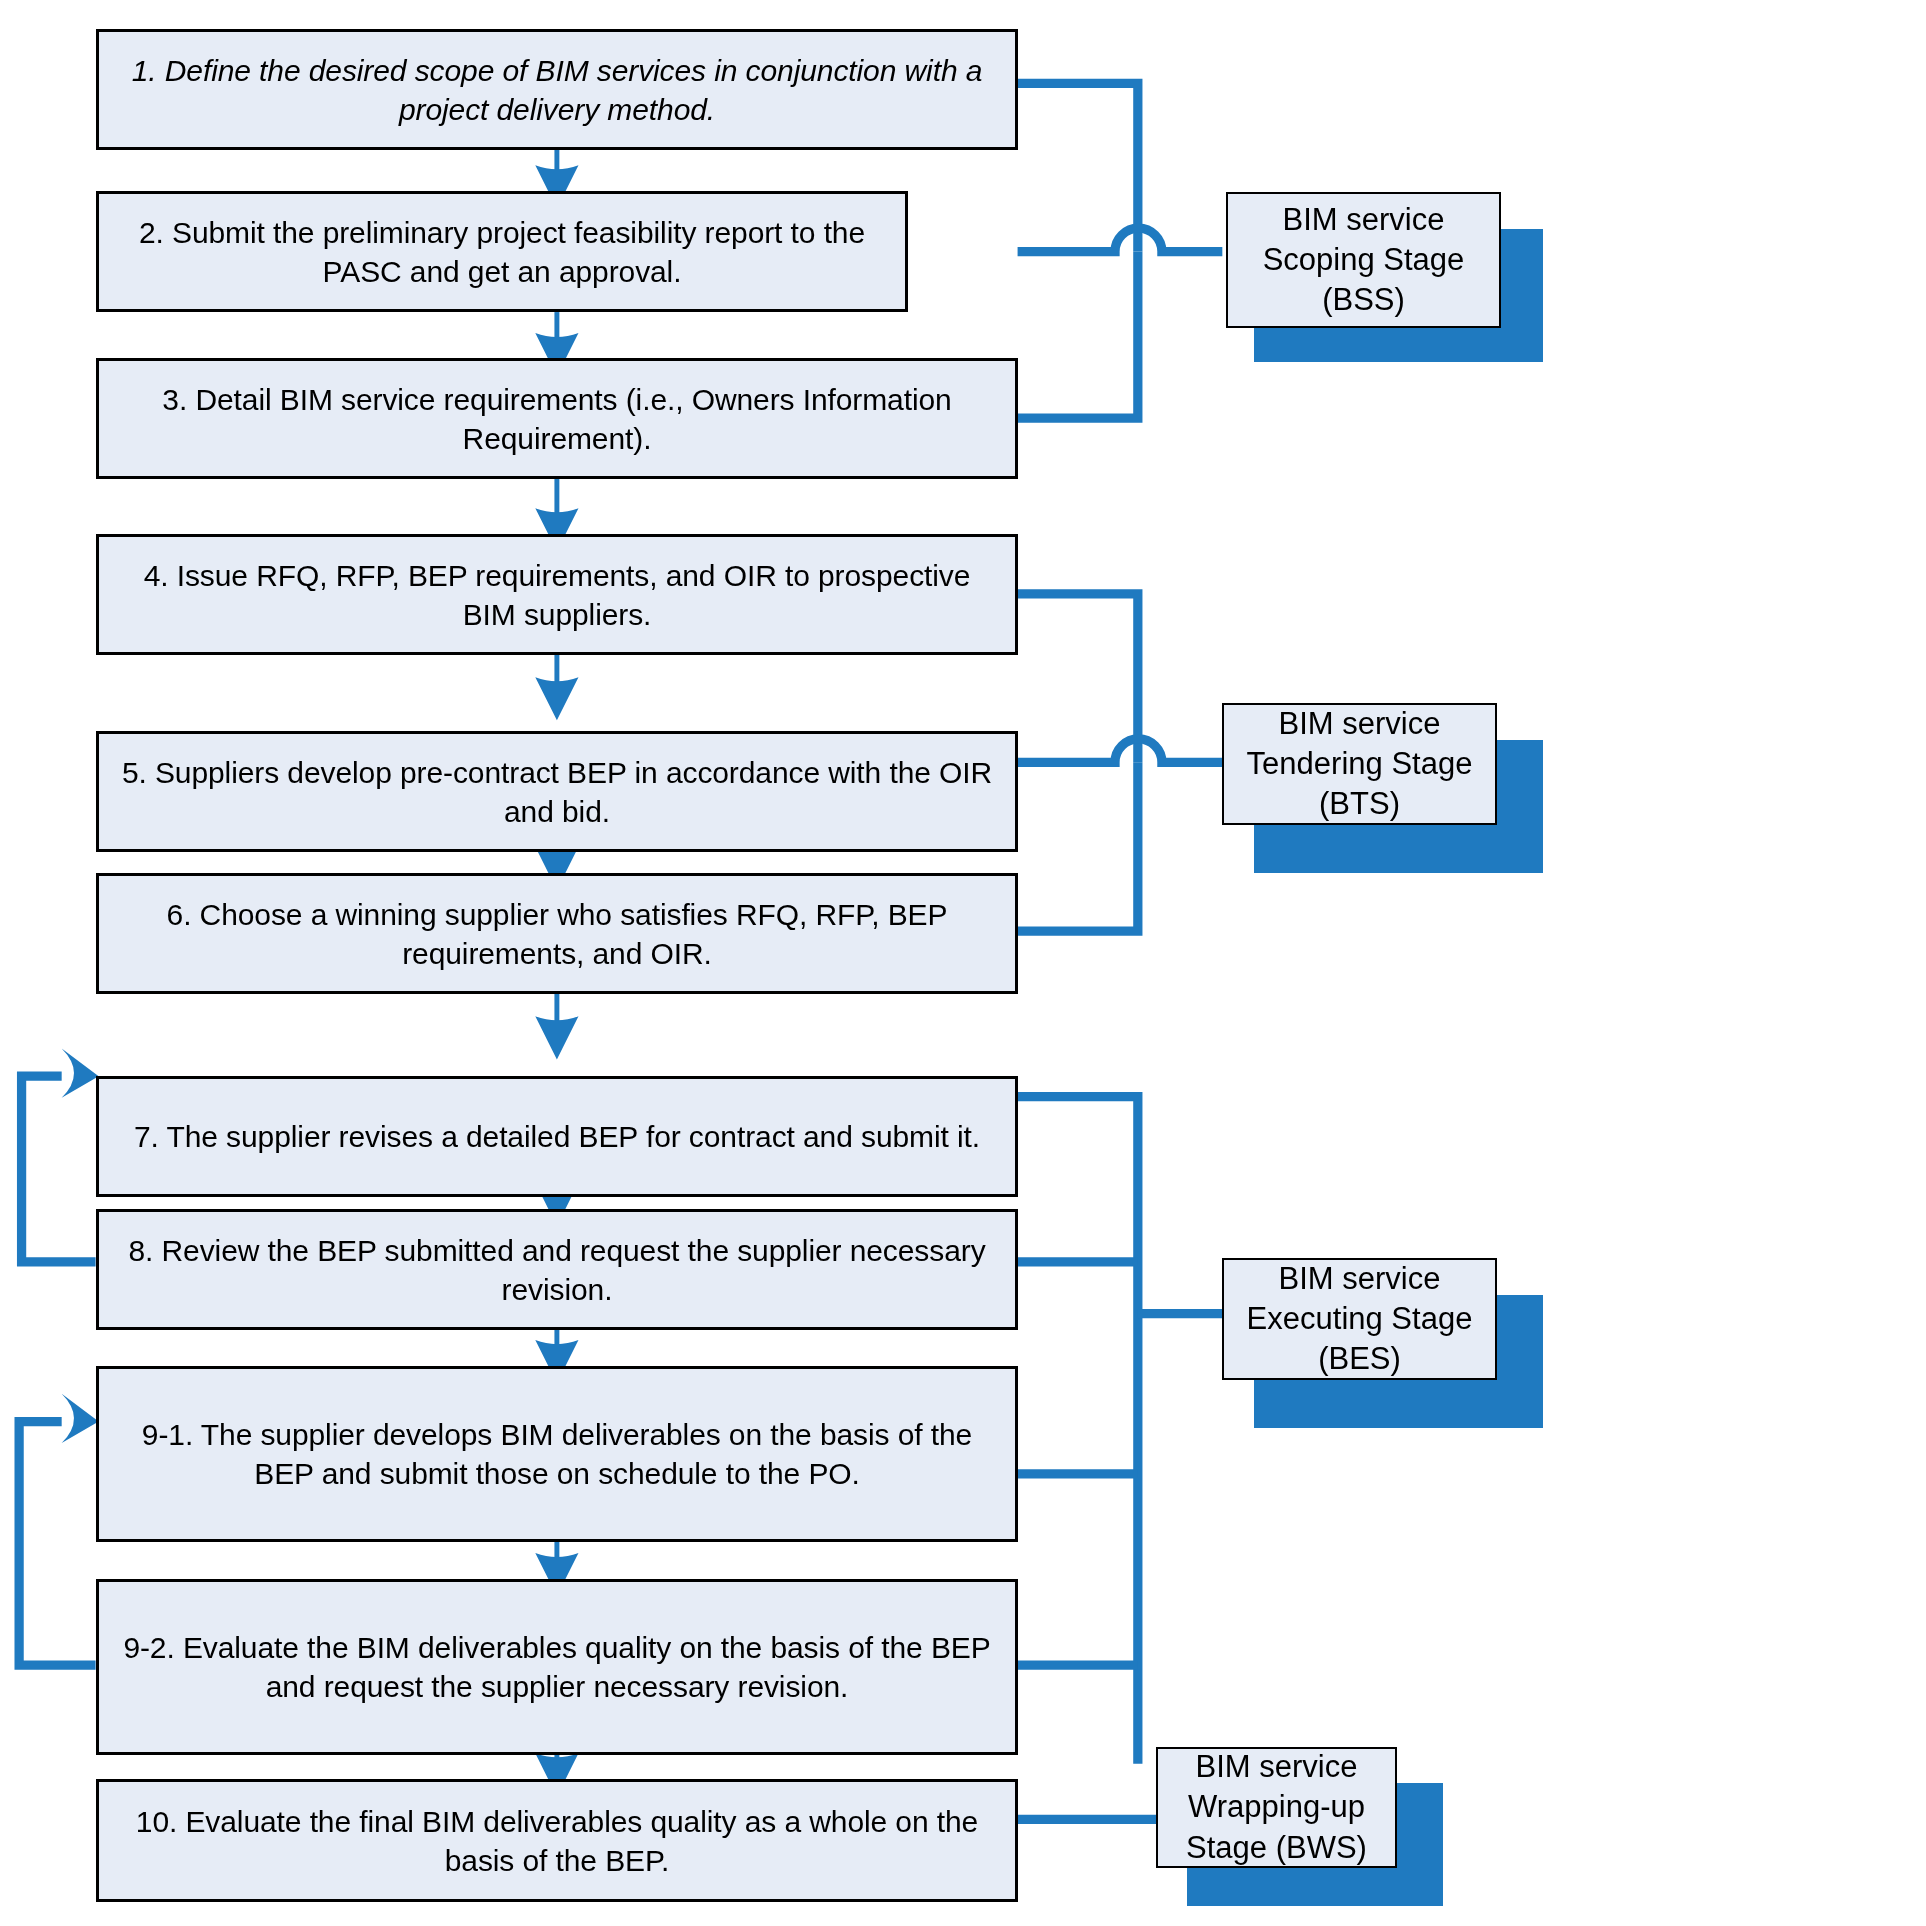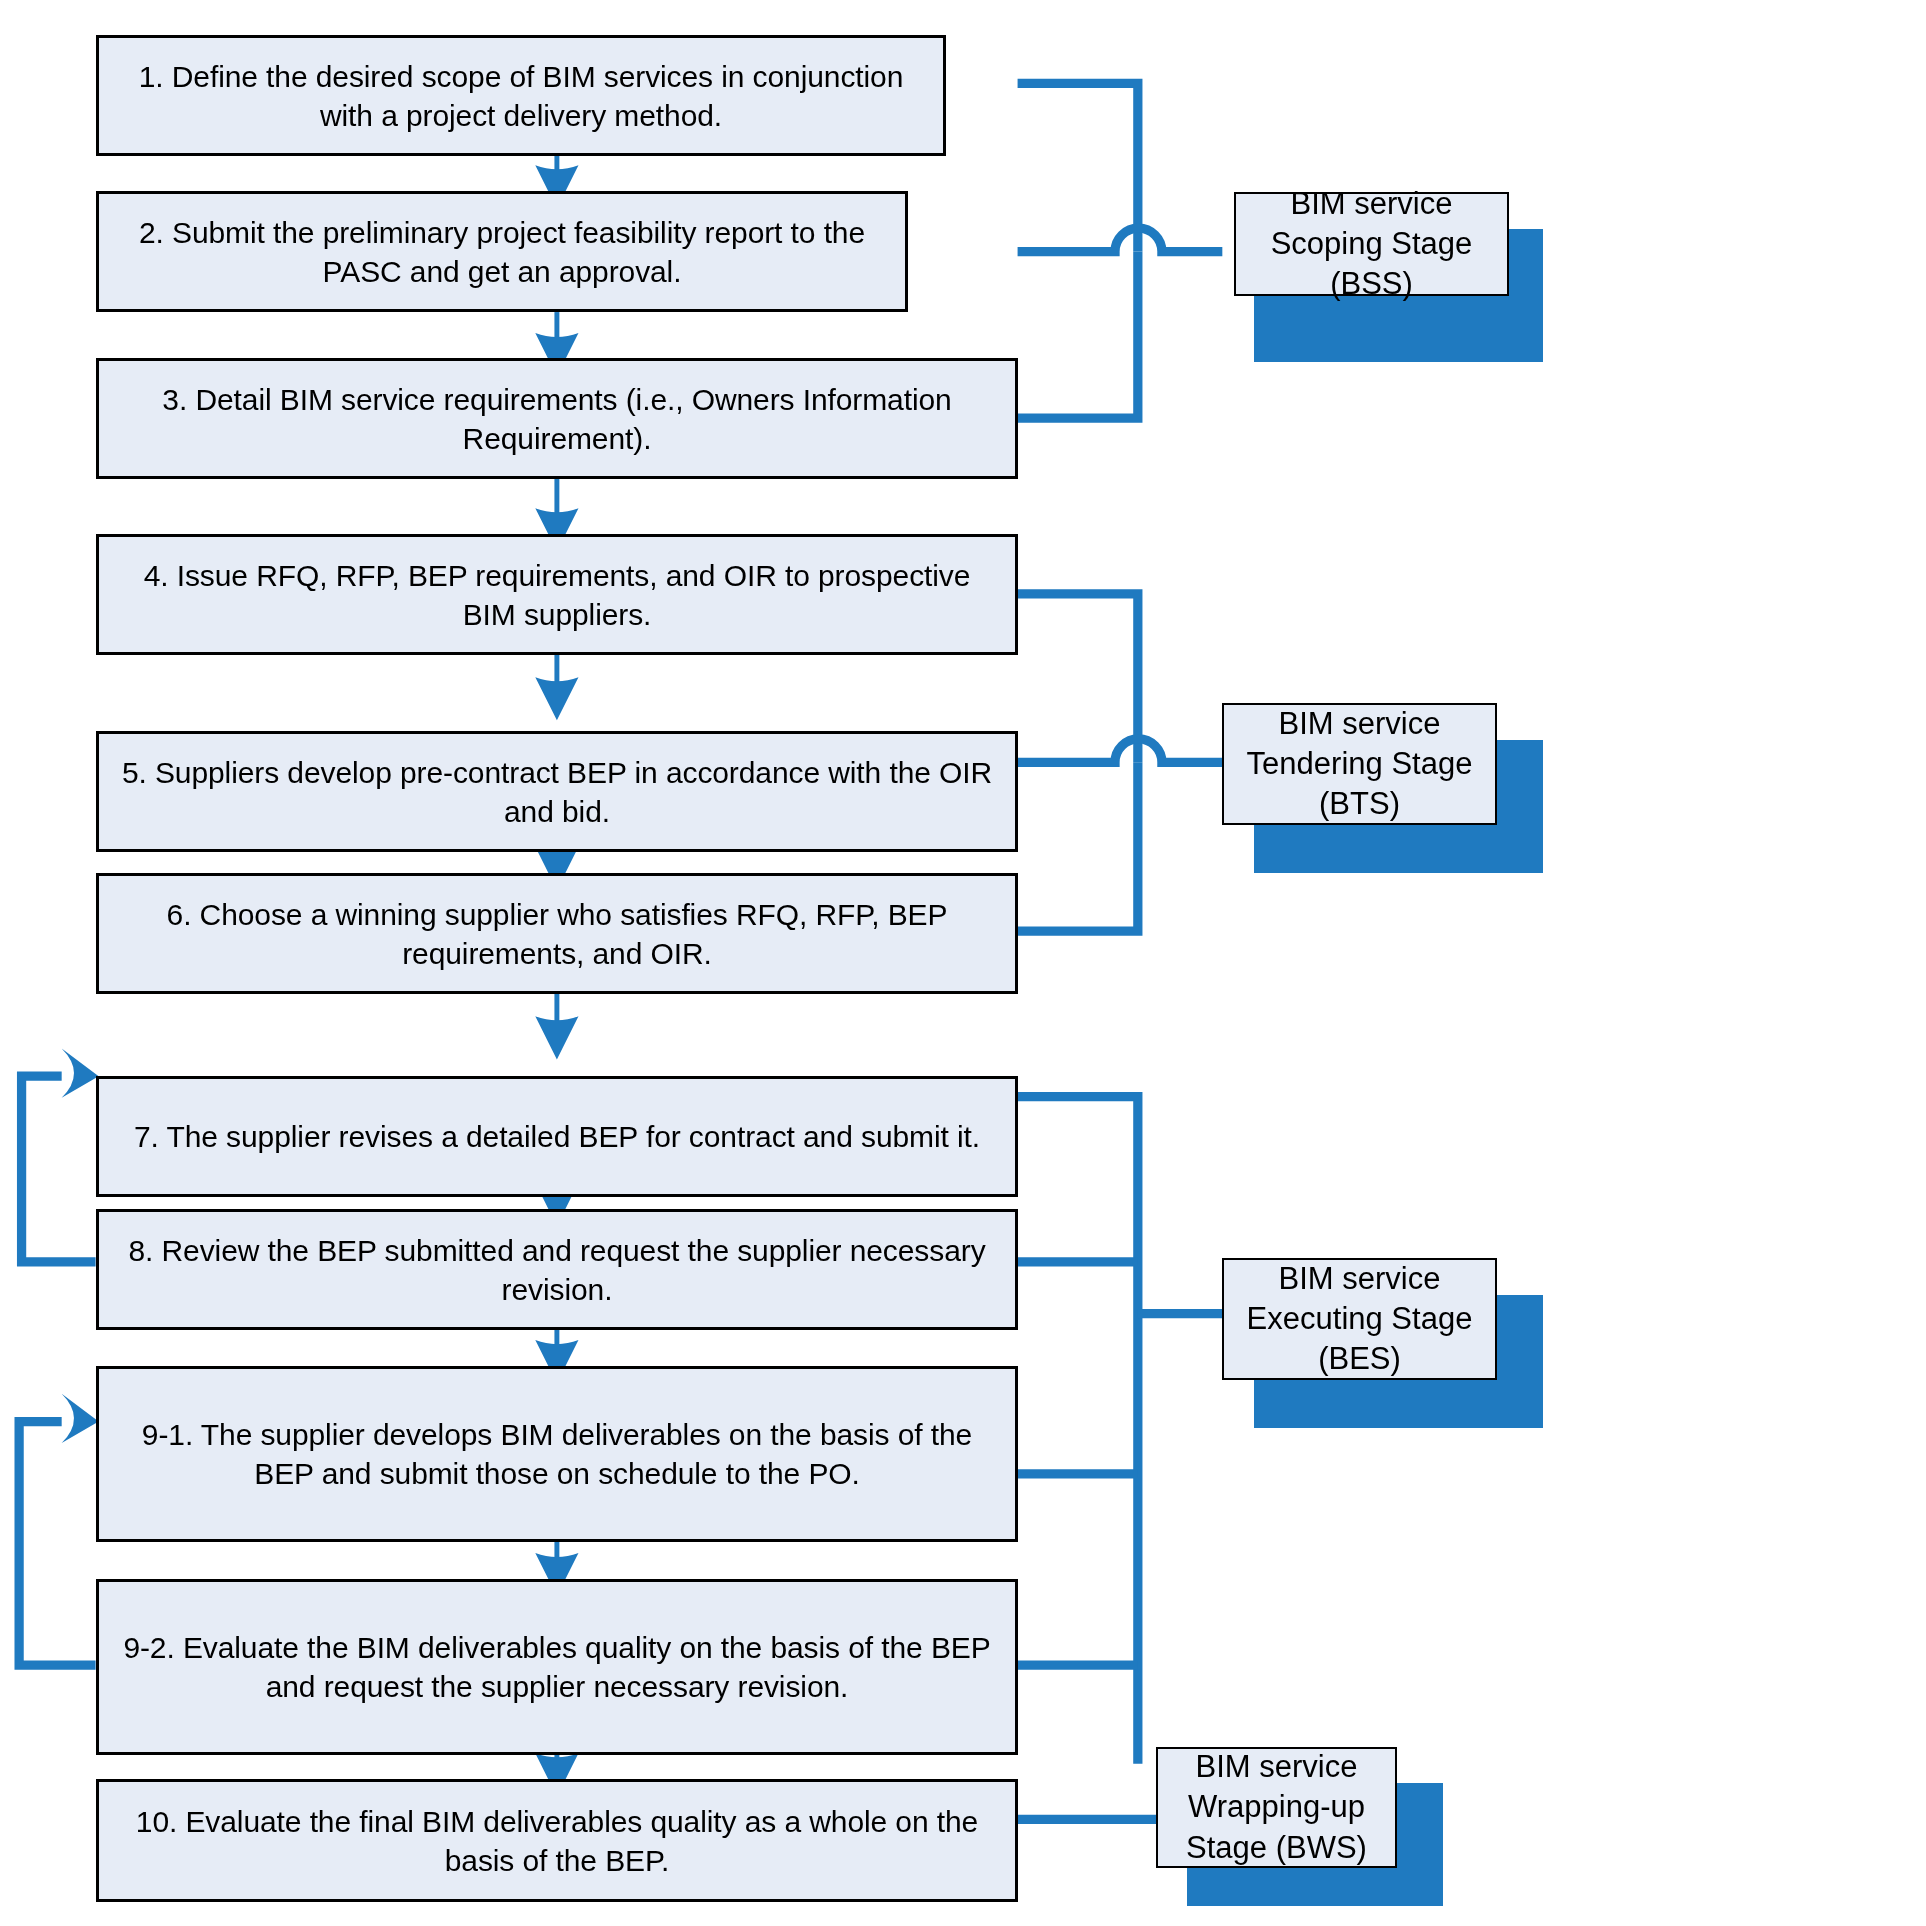--- a/index.html
+++ b/index.html
@@ -123,21 +123,21 @@
       <path class="arrowfill" d="M 100 1700 Q 140 1740 100 1780 L 160 1745 Z"></path>
     </g>
 
     <g>
       <path class="w w-thick" d="M 155 2700 L 31 2700 L 31 2305 L 100 2305"></path>
       <path class="arrowfill" d="M 100 2260 Q 140 2300 100 2340 L 160 2305 Z"></path>
     </g>
 
   </svg>
 
-  <div class="proc-box" style="left:96px;top:35px;width:850px;height:121px;">
+  <div class="proc-box" style="left:96px;top:29px;width:922px;height:121px;font-style:italic;">
     <span>1. Define the desired scope of BIM services in conjunction with a project delivery method.</span>
   </div>
 
   <div class="proc-box" style="left:96px;top:191px;width:812px;height:121px;">
     <span>2. Submit the preliminary project feasibility report to the PASC and get an approval.</span>
   </div>
 
   <div class="proc-box" style="left:96px;top:358px;width:922px;height:121px;">
     <span>3. Detail BIM service requirements (i.e., Owners Information Requirement).</span>
   </div>
@@ -169,21 +169,21 @@
   <div class="proc-box" style="left:96px;top:1579px;width:922px;height:176px;">
     <span>9-2. Evaluate the BIM deliverables quality on the basis of the BEP and request the supplier necessary revision.</span>
   </div>
 
   <div class="proc-box" style="left:96px;top:1779px;width:922px;height:123px;">
     <span>10. Evaluate the final BIM deliverables quality as a whole on the basis of the BEP.</span>
   </div>
 
   <div class="stage-wrap" style="left:1222px;top:192px;width:321px;height:170px;">
     <div class="stage-shadow" style="left:32px;top:37px;width:289px;height:133px;"></div>
-    <div class="stage-box" style="left:12px;top:0px;width:275px;height:104px;">
+    <div class="stage-box" style="left:4px;top:0px;width:275px;height:136px;">
       <span>
         <span>BIM service Scoping Stage</span><br>
         <span>(BSS)</span>
       </span>
     </div>
   </div>
 
   <div class="stage-wrap" style="left:1222px;top:703px;width:321px;height:170px;">
     <div class="stage-shadow" style="left:32px;top:37px;width:289px;height:133px;"></div>
     <div class="stage-box" style="left:0px;top:0px;width:275px;height:122px;">

